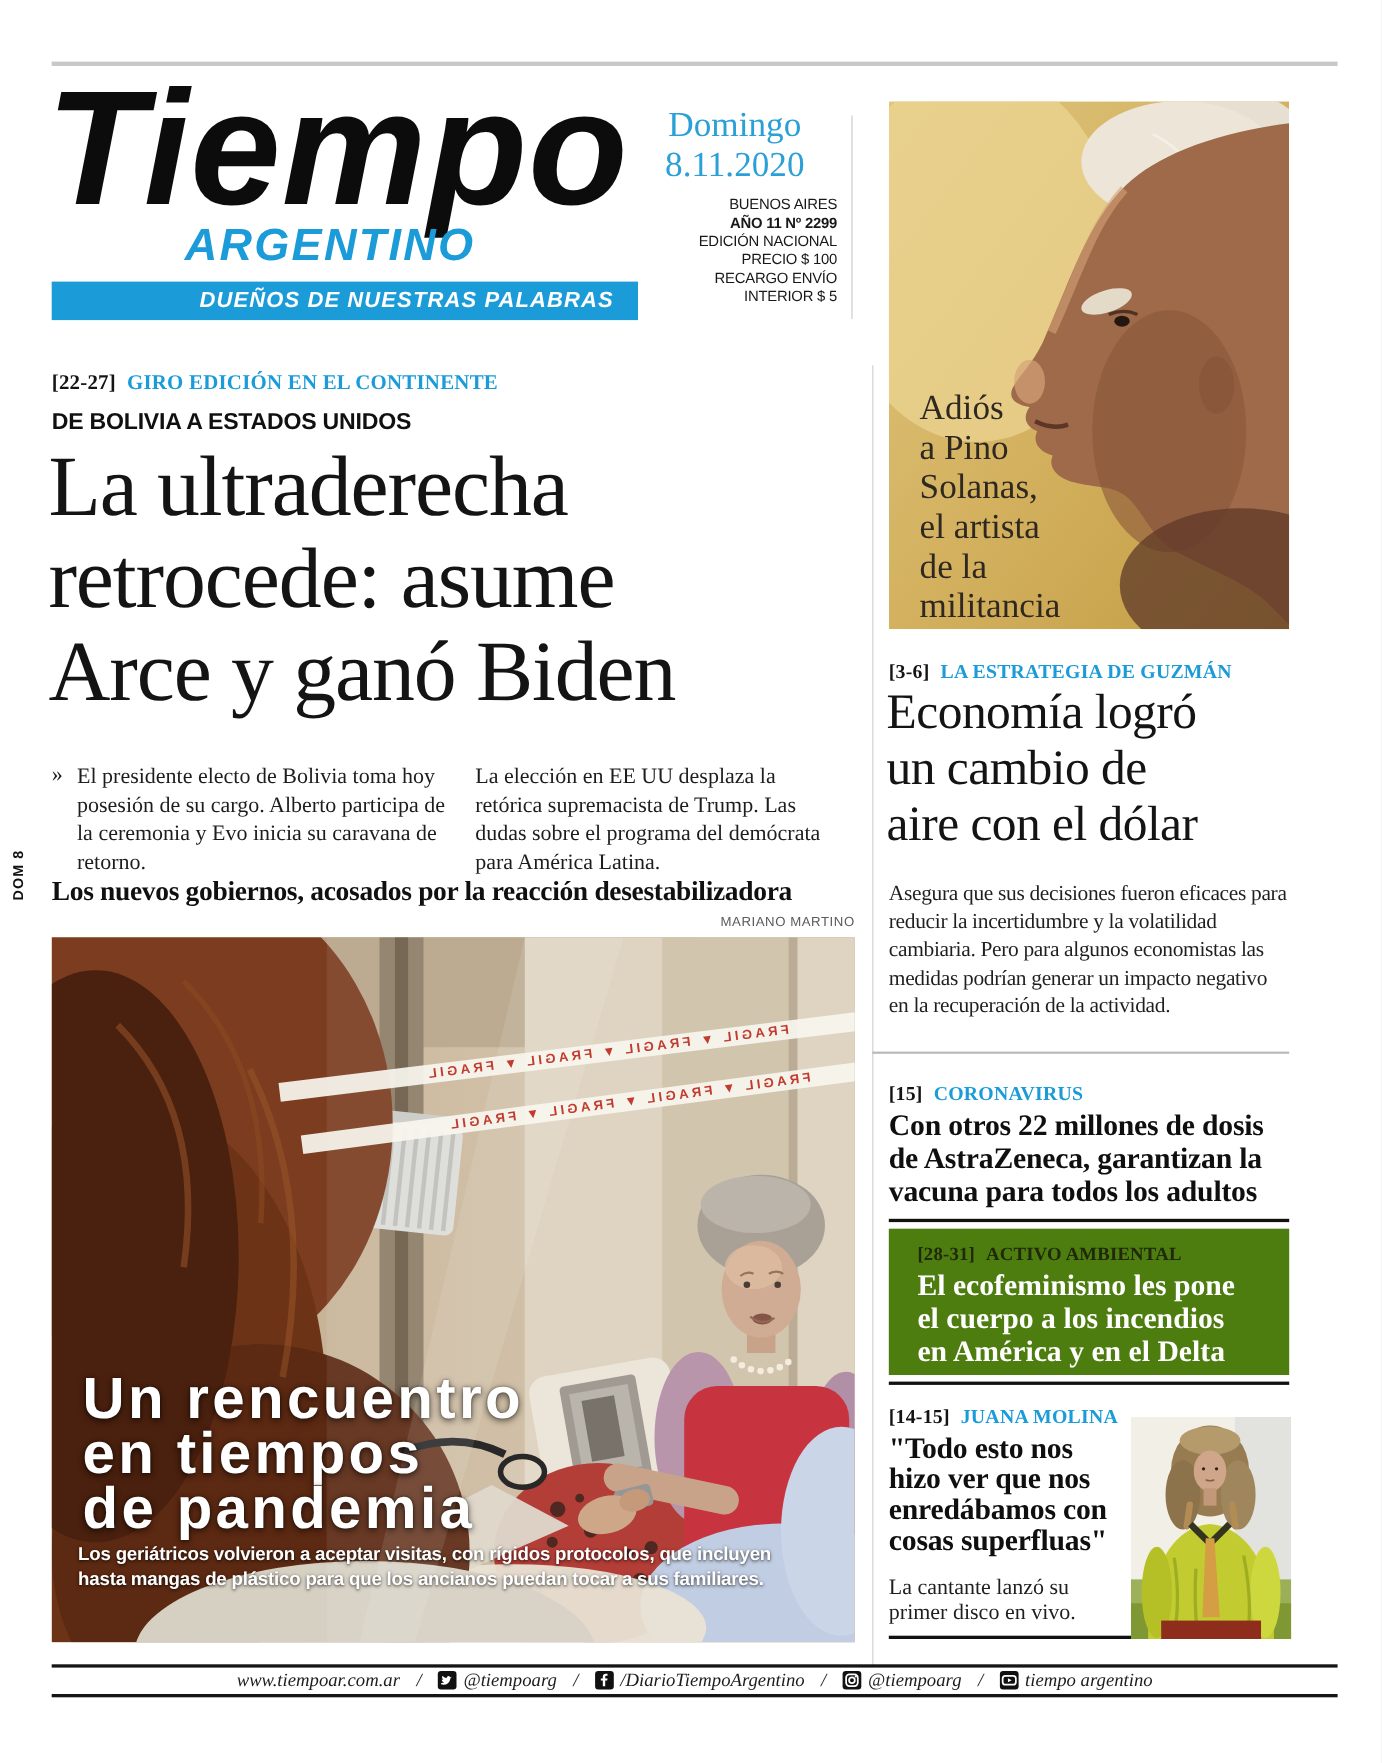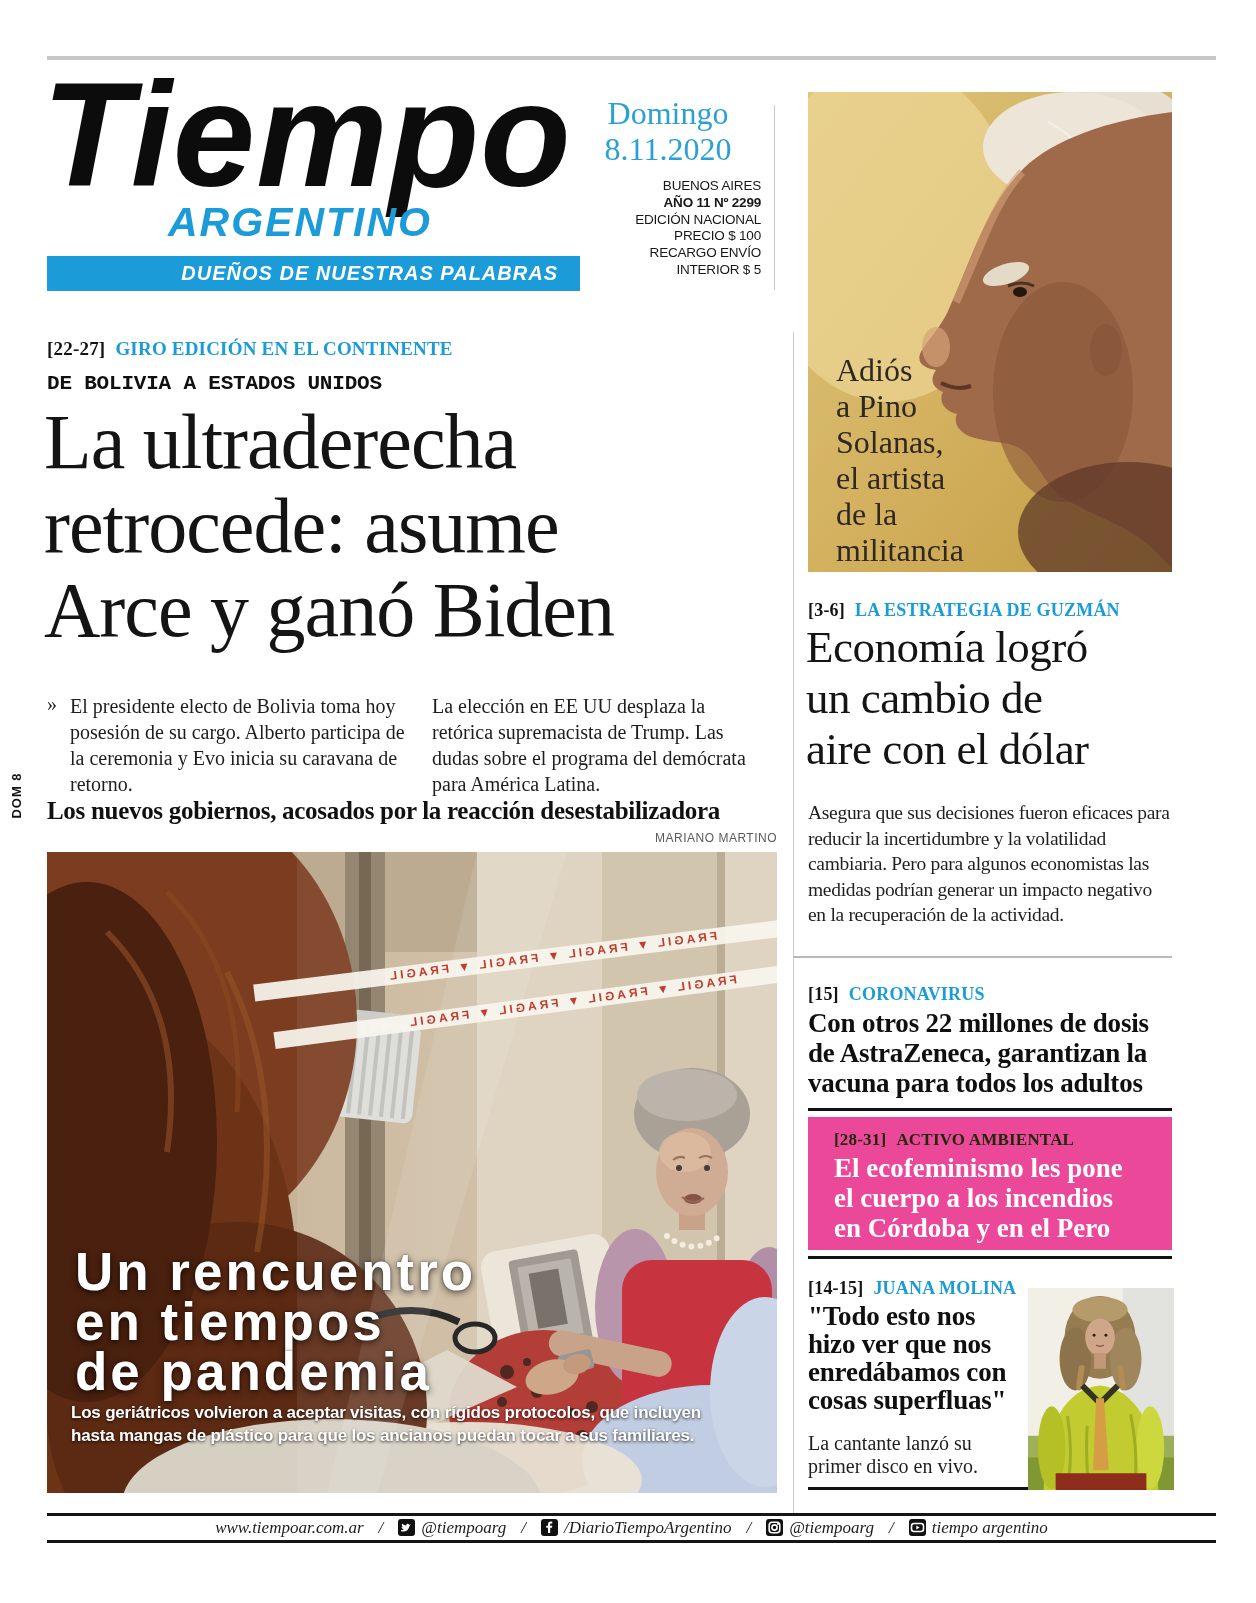--- a/index.html
+++ b/index.html
@@ -35,21 +35,21 @@
     transform:rotate(-90deg);transform-origin:center;width:60px;text-align:center;}
 
   
   .kicker-row{font-weight:bold;font-size:19px;letter-spacing:0.2px;}
   .kicker-row .pages{color:#141414;margin-right:10px;}
   .kicker-row .kicker{color:#1b9cd8;}
   .kicker-sm{font-size:18px;}
 
   
   .lead-kicker{left:47px;top:338px;}
-  .lead-overline{left:47px;top:372px;font-family:Liberation Mono, monospace;
+  .lead-overline{left:47px;top:372px;font-family:Liberation Sans, sans-serif;
     font-weight:bold;font-size:21px;letter-spacing:-0.2px;color:#101010;}
   .lead-headline{left:44px;top:400px;font-size:78px;line-height:84px;color:#141414;letter-spacing:-1px;}
   .lines div{white-space:nowrap;}
   .deck{top:693px;font-size:20px;line-height:26px;color:#1d1d1d;}
   .deck-marker{left:47px;top:693px;font-size:20px;color:#1d1d1d;}
   .deck-left{left:70px;width:335px;}
   .deck-right{left:432px;width:330px;}
   .lead-subhead{left:47px;top:797px;width:730px;font-weight:bold;font-size:25px;
     letter-spacing:-0.3px;color:#101010;}
   .photo-credit{left:47px;top:831px;width:730px;text-align:right;
@@ -78,21 +78,21 @@
 
   .economy-kicker{left:808px;top:600px;}
   .economy-headline{left:806px;top:622px;font-size:45px;line-height:51px;color:#141414;letter-spacing:-0.5px;}
   .economy-body{left:808px;top:800px;width:366px;font-size:19.5px;line-height:25.5px;
     letter-spacing:-0.3px;color:#1f1f1f;}
 
   .corona-kicker{left:808px;top:984px;}
   .corona-headline{left:808px;top:1008px;font-weight:bold;font-size:27px;line-height:30px;
     color:#0f0f0f;letter-spacing:-0.2px;}
   .rule-env{top:1108px;}
-  .env-box{left:808px;top:1117px;width:364px;height:133px;background:#ec4899;box-sizing:border-box;
+  .env-box{left:808px;top:1117px;width:364px;height:133px;background:#4d7c0f;box-sizing:border-box;
     padding:13px 0 0 26px;}
   .env-kicker{font-weight:bold;font-size:17px;letter-spacing:0.2px;color:#20290a;}
   .env-kicker .pages{margin-right:10px;}
   .env-headline{margin-top:3px;font-weight:bold;font-size:27px;line-height:30px;color:#ffffff;}
 
   .rule-juana{top:1256px;}
   .juana-kicker{left:808px;top:1278px;}
   .juana-headline{left:808px;top:1302px;font-weight:bold;font-size:27px;line-height:28px;
     color:#0f0f0f;letter-spacing:-0.2px;}
   .juana-body{left:808px;top:1432px;width:215px;font-size:20px;line-height:23px;color:#1f1f1f;}
@@ -321,21 +321,21 @@
 
   <div class="abs rule-dark rule-env"></div>
 
   <div class="abs env-box">
     <div class="env-kicker">
       <span class="pages">[28-31]</span><span>ACTIVO AMBIENTAL</span>
     </div>
     <div class="env-headline lines">
         <div>El ecofeminismo les pone</div>
         <div>el cuerpo a los incendios</div>
-        <div>en Córdoba y en el Pero</div>
+        <div>en América y en el Delta</div>
       </div>
   </div>
 
   <div class="abs rule-dark rule-juana"></div>
 
   <div class="abs kicker-row kicker-sm juana-kicker">
     <span class="pages">[14-15]</span><span class="kicker">JUANA MOLINA</span>
   </div>
   <div class="abs juana-headline lines">
       <div>"Todo esto nos</div>

